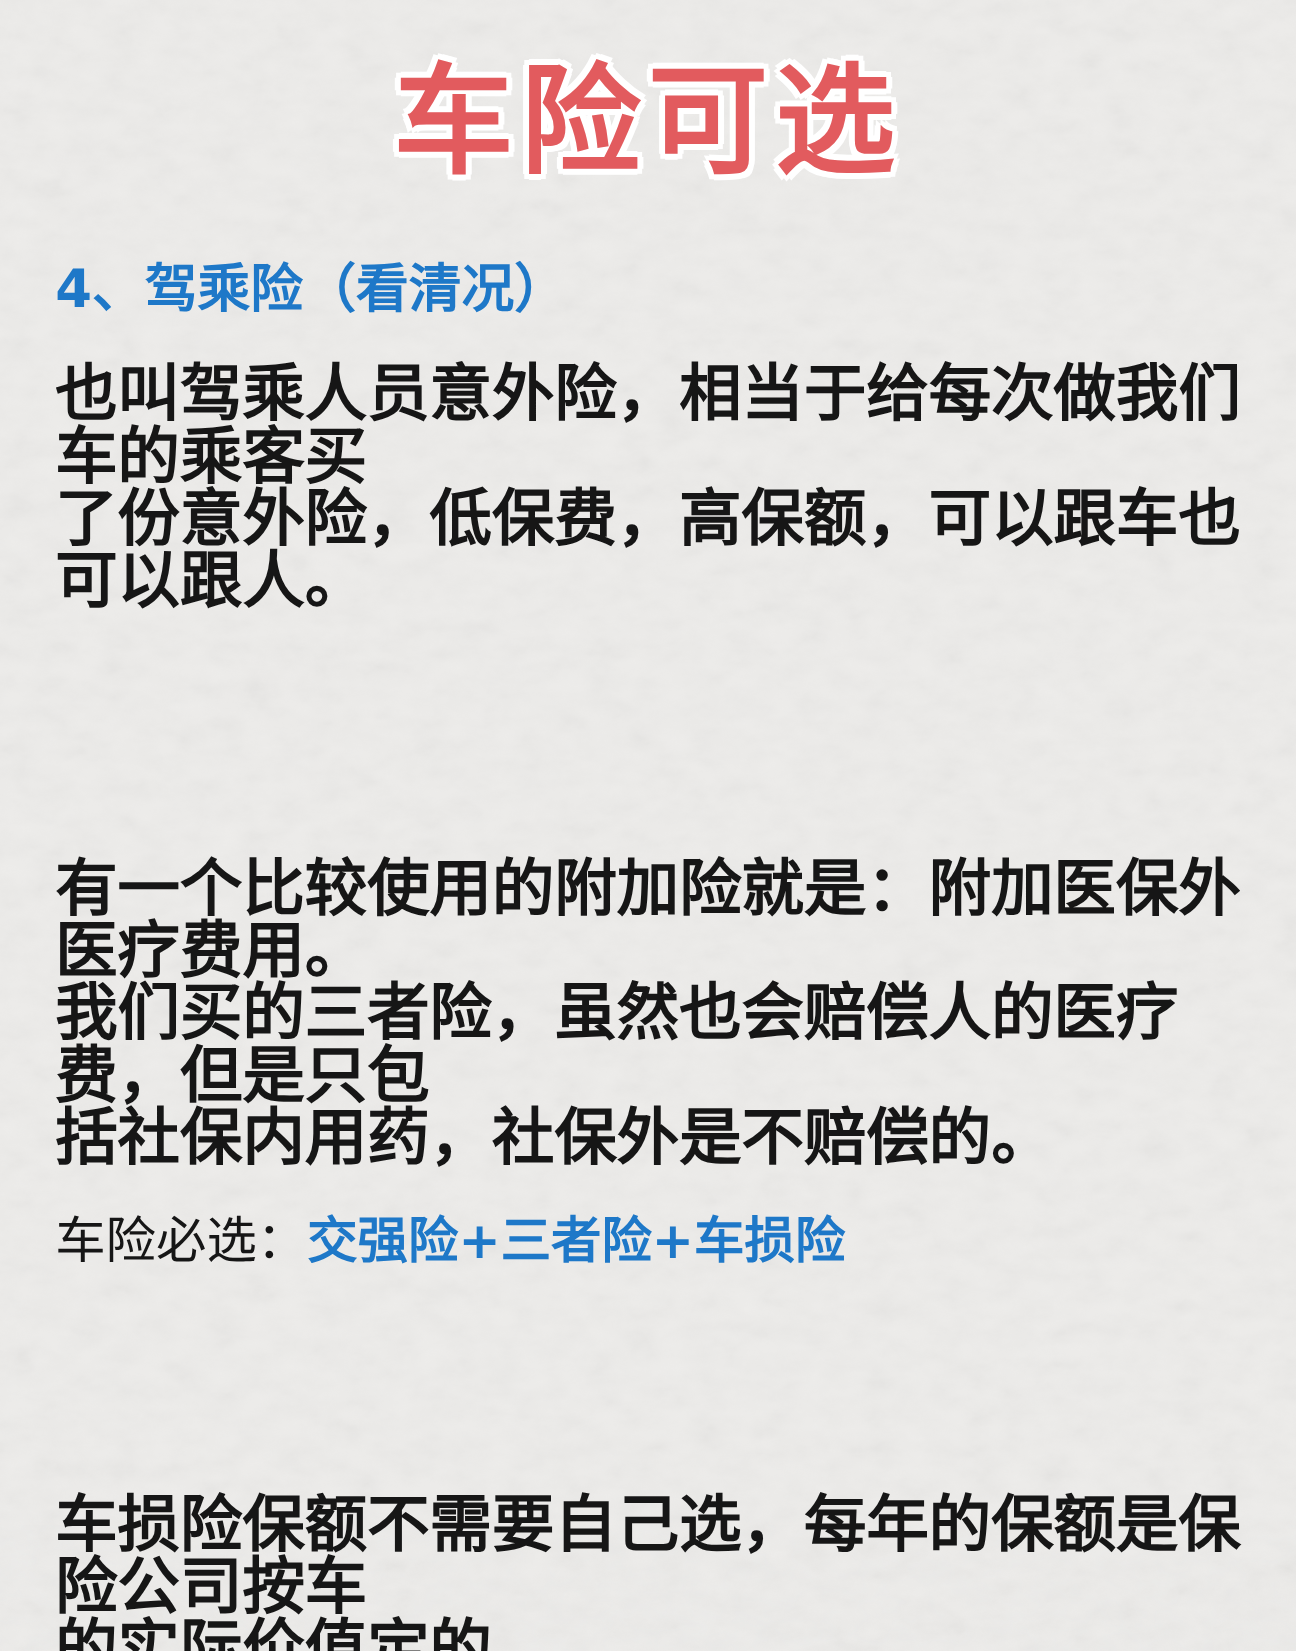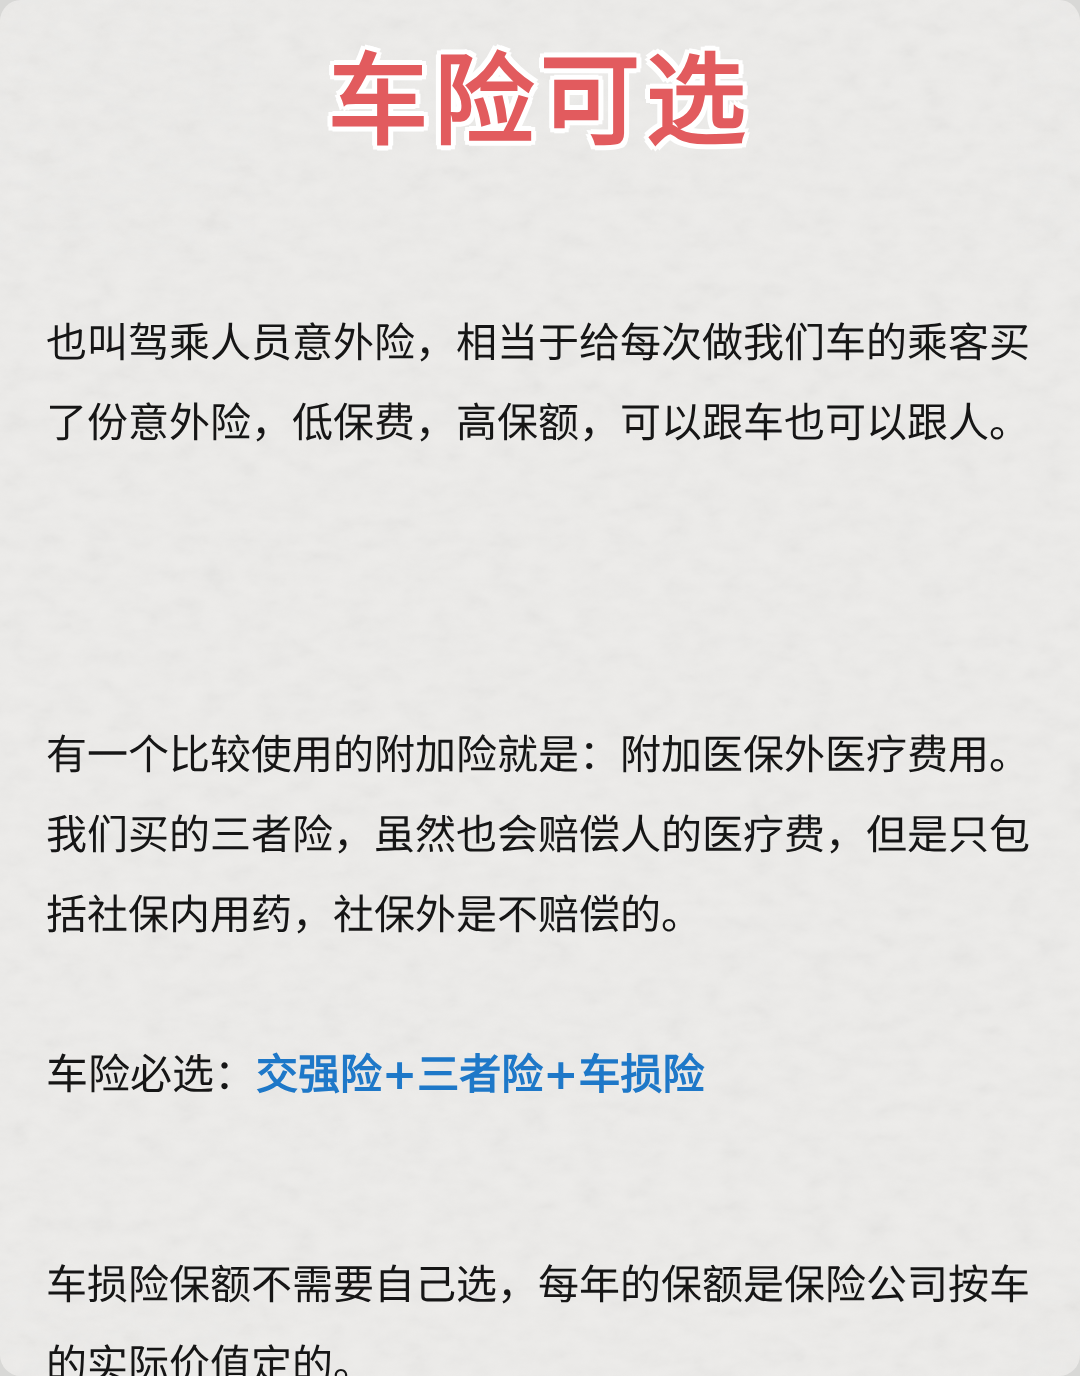--- a/index.html
+++ b/index.html
@@ -11,21 +11,20 @@
   *{margin:0;padding:0;box-sizing:border-box;}
   html,body{background:#d8d8d6;}
   body{font-family:"DejaVu Sans","Liberation Sans",sans-serif;}
   .canvas{
     position:relative;
     width:1080px;
     height:1376px;
     margin:0 auto;
     background:var(--background,#edecea);
     overflow:hidden;
-    border-radius:21px;
   }
   .texture{
     position:absolute;
     inset:0;
     width:100%;
     height:100%;
     opacity:.10;
     pointer-events:none;
   }
   .page-title{
@@ -48,24 +47,25 @@
     left:46px;
     font-size:44px;
     line-height:1.2;
     font-weight:700;
     color:var(--accent-blue,#1e78c8);
   }
   .body-para{
     position:absolute;
     left:46px;
     width:1002px;
-    font-size:41px;
-    line-height:80px;
+    font-size:52px;
+    line-height:52px;
     color:var(--body-text,#161616);
     white-space:pre-line;
+    font-weight:bold;
   }
   .pos-h4{top:216px;}
   .pos-p1{top:303px;}
   .pos-p2{top:453px;}
   .pos-h5{top:652px;}
   .pos-p3{top:715px;}
   .summary-heading{
     position:absolute;
     left:46px;
     top:948px;
@@ -75,21 +75,21 @@
   }
   .summary-line{
     position:absolute;
     left:46px;
     width:1002px;
     font-size:42px;
     line-height:1.3;
     color:var(--body-text,#161616);
     white-space:nowrap;
   }
-  .pos-req{top:1048px;}
+  .pos-req{top:1007px;}
   .pos-opt{top:1148px;}
   .blue-value{
     color:var(--accent-blue,#1e78c8);
     font-weight:700;
   }
   .pos-note{top:1245px;}
 </style>
 </head>
 <body>
 
@@ -98,20 +98,21 @@
   <svg class="texture" xmlns="http://www.w3.org/2000/svg" width="1080" height="1376">
     <filter id="paperNoise">
       <feTurbulence type="fractalNoise" baseFrequency="0.035 0.06" numOctaves="5" stitchTiles="stitch"></feTurbulence>
       <feColorMatrix type="saturate" values="0"></feColorMatrix>
     </filter>
     <rect width="100%" height="100%" filter="url(#paperNoise)"></rect>
   </svg>
 
   <h1 class="page-title">车险可选</h1>
 
+  <h2 class="section-heading pos-h4">4、驾乘险（看清况）</h2>
 
   <p class="body-para pos-p1">也叫驾乘人员意外险，相当于给每次做我们车的乘客买
 了份意外险，低保费，高保额，可以跟车也可以跟人。</p>
 
 
 
   <p class="body-para pos-p3">有一个比较使用的附加险就是：附加医保外医疗费用。
 我们买的三者险，虽然也会赔偿人的医疗费，但是只包
 括社保内用药，社保外是不赔偿的。</p>
 

